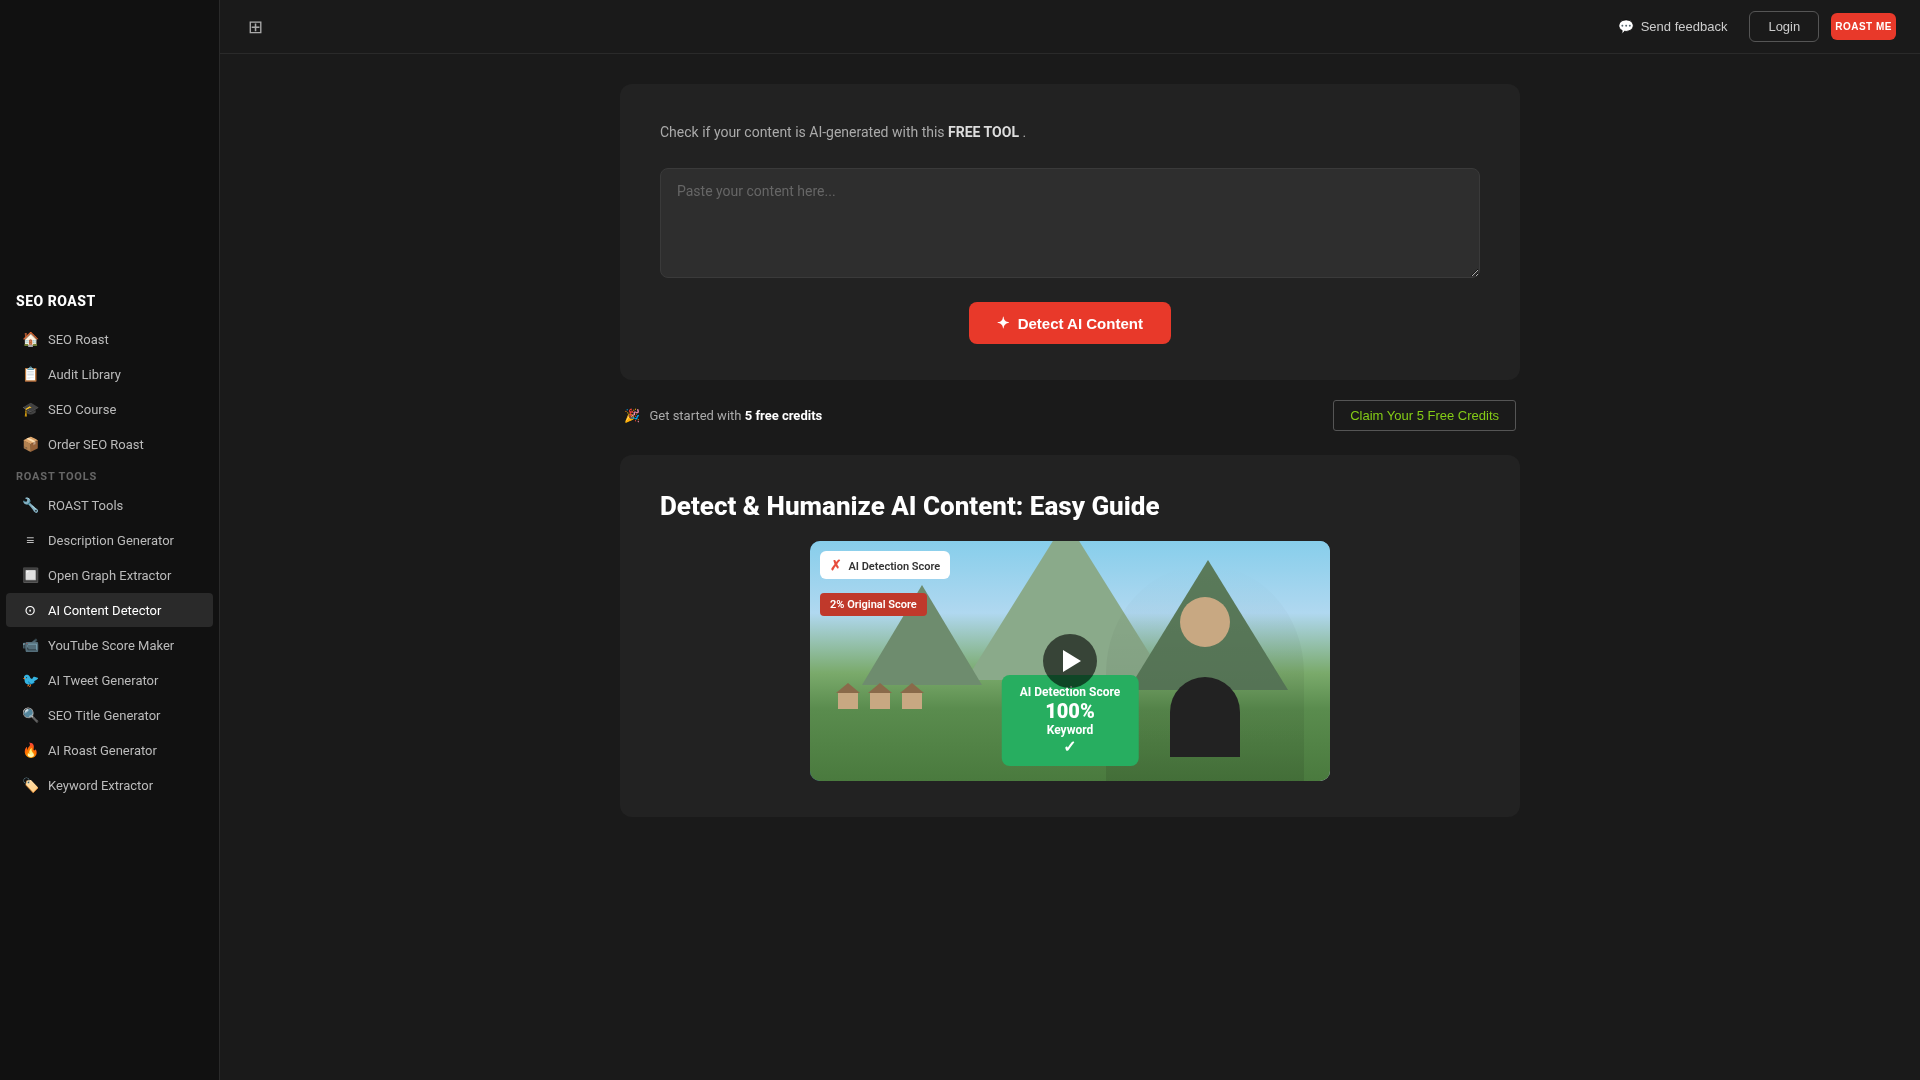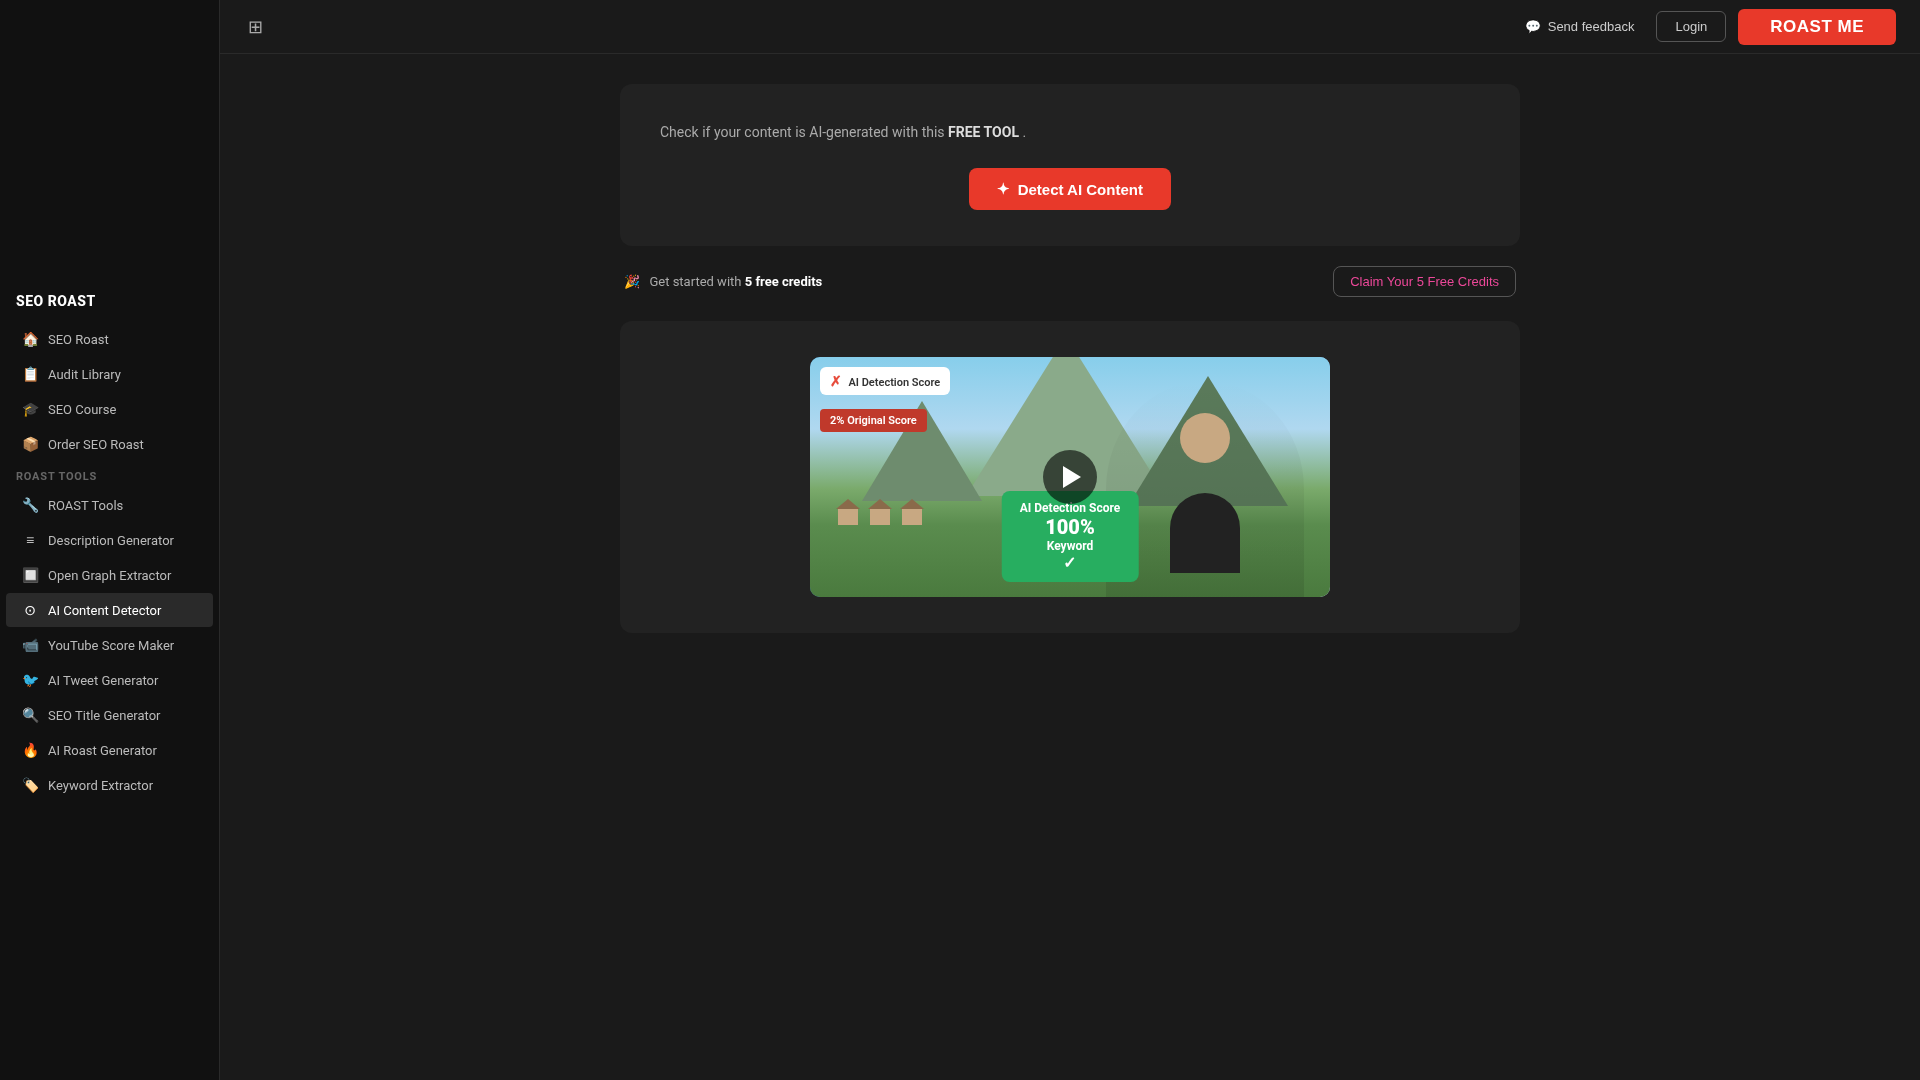--- a/index.html
+++ b/index.html
@@ -126,24 +126,24 @@
       font-size: 13px;
       cursor: pointer;
       padding: 7px 18px;
       border-radius: 6px;
     }
 
     .roast-me-btn {
       background: #e8392a;
       border: none;
       color: #fff;
-      font-size: 17px;
+      font-size: 10px;
       font-weight: 700;
       cursor: pointer;
-      padding: 8px 32px;
+      padding: 8px 4px;
       border-radius: 6px;
       letter-spacing: 0.5px;
     }
 
     
     #content {
       flex: 1;
       overflow-y: auto;
       padding: 30px 40px;
       background: #1a1a1a;
@@ -233,25 +233,25 @@
       color: #fff;
     }
 
     .credits-emoji {
       margin-right: 6px;
     }
 
     .claim-btn {
       background: none;
       border: 1px solid #555;
-      color: #ec4899;
+      color: #84cc16;
       font-size: 13px;
       cursor: pointer;
       padding: 7px 16px;
-      border-radius: 8px;
+      border-radius: 3px;
     }
 
     
     .video-card {
       background: #222;
       border-radius: 12px;
       padding: 36px 40px;
       max-width: 900px;
       margin: 0 auto;
     }
@@ -551,38 +551,40 @@
   </div>
 
   <div id="content">
 
     <div class="main-card">
       <p class="card-subtitle">
         <span>Check if your content is AI-generated with this</span>
         <strong>FREE TOOL</strong>
         <span>.</span>
       </p>
+      <textarea class="content-textarea" placeholder="Paste your content here..." style=""></textarea>
       <div class="detect-btn-wrap">
         <button class="detect-btn">
           <span>✦</span>
           <span>Detect AI Content</span>
         </button>
       </div>
     </div>
 
     <div class="credits-bar">
       <div class="credits-text">
         <span class="credits-emoji">🎉</span>
         <span>Get started with</span>
         <strong>5 free credits</strong>
       </div>
       <button class="claim-btn">Claim Your 5 Free Credits</button>
     </div>
 
     <div class="video-card">
+      <h2 class="video-title">Detect &amp; Humanize AI Content: Easy Guide</h2>
 
       <div class="video-thumbnail">
 
         <div class="mountain-scene"></div>
         <div class="mountain-center"></div>
         <div class="mountain-left"></div>
         <div class="mountain-right"></div>
 
         <div class="houses">
           <div class="house">

